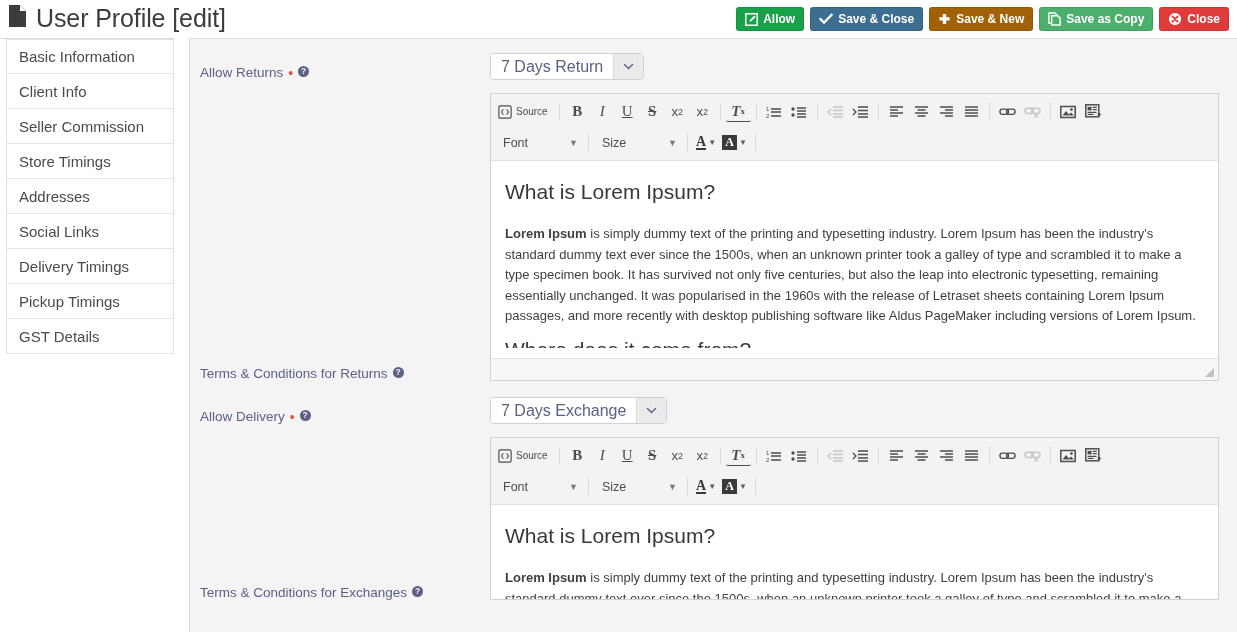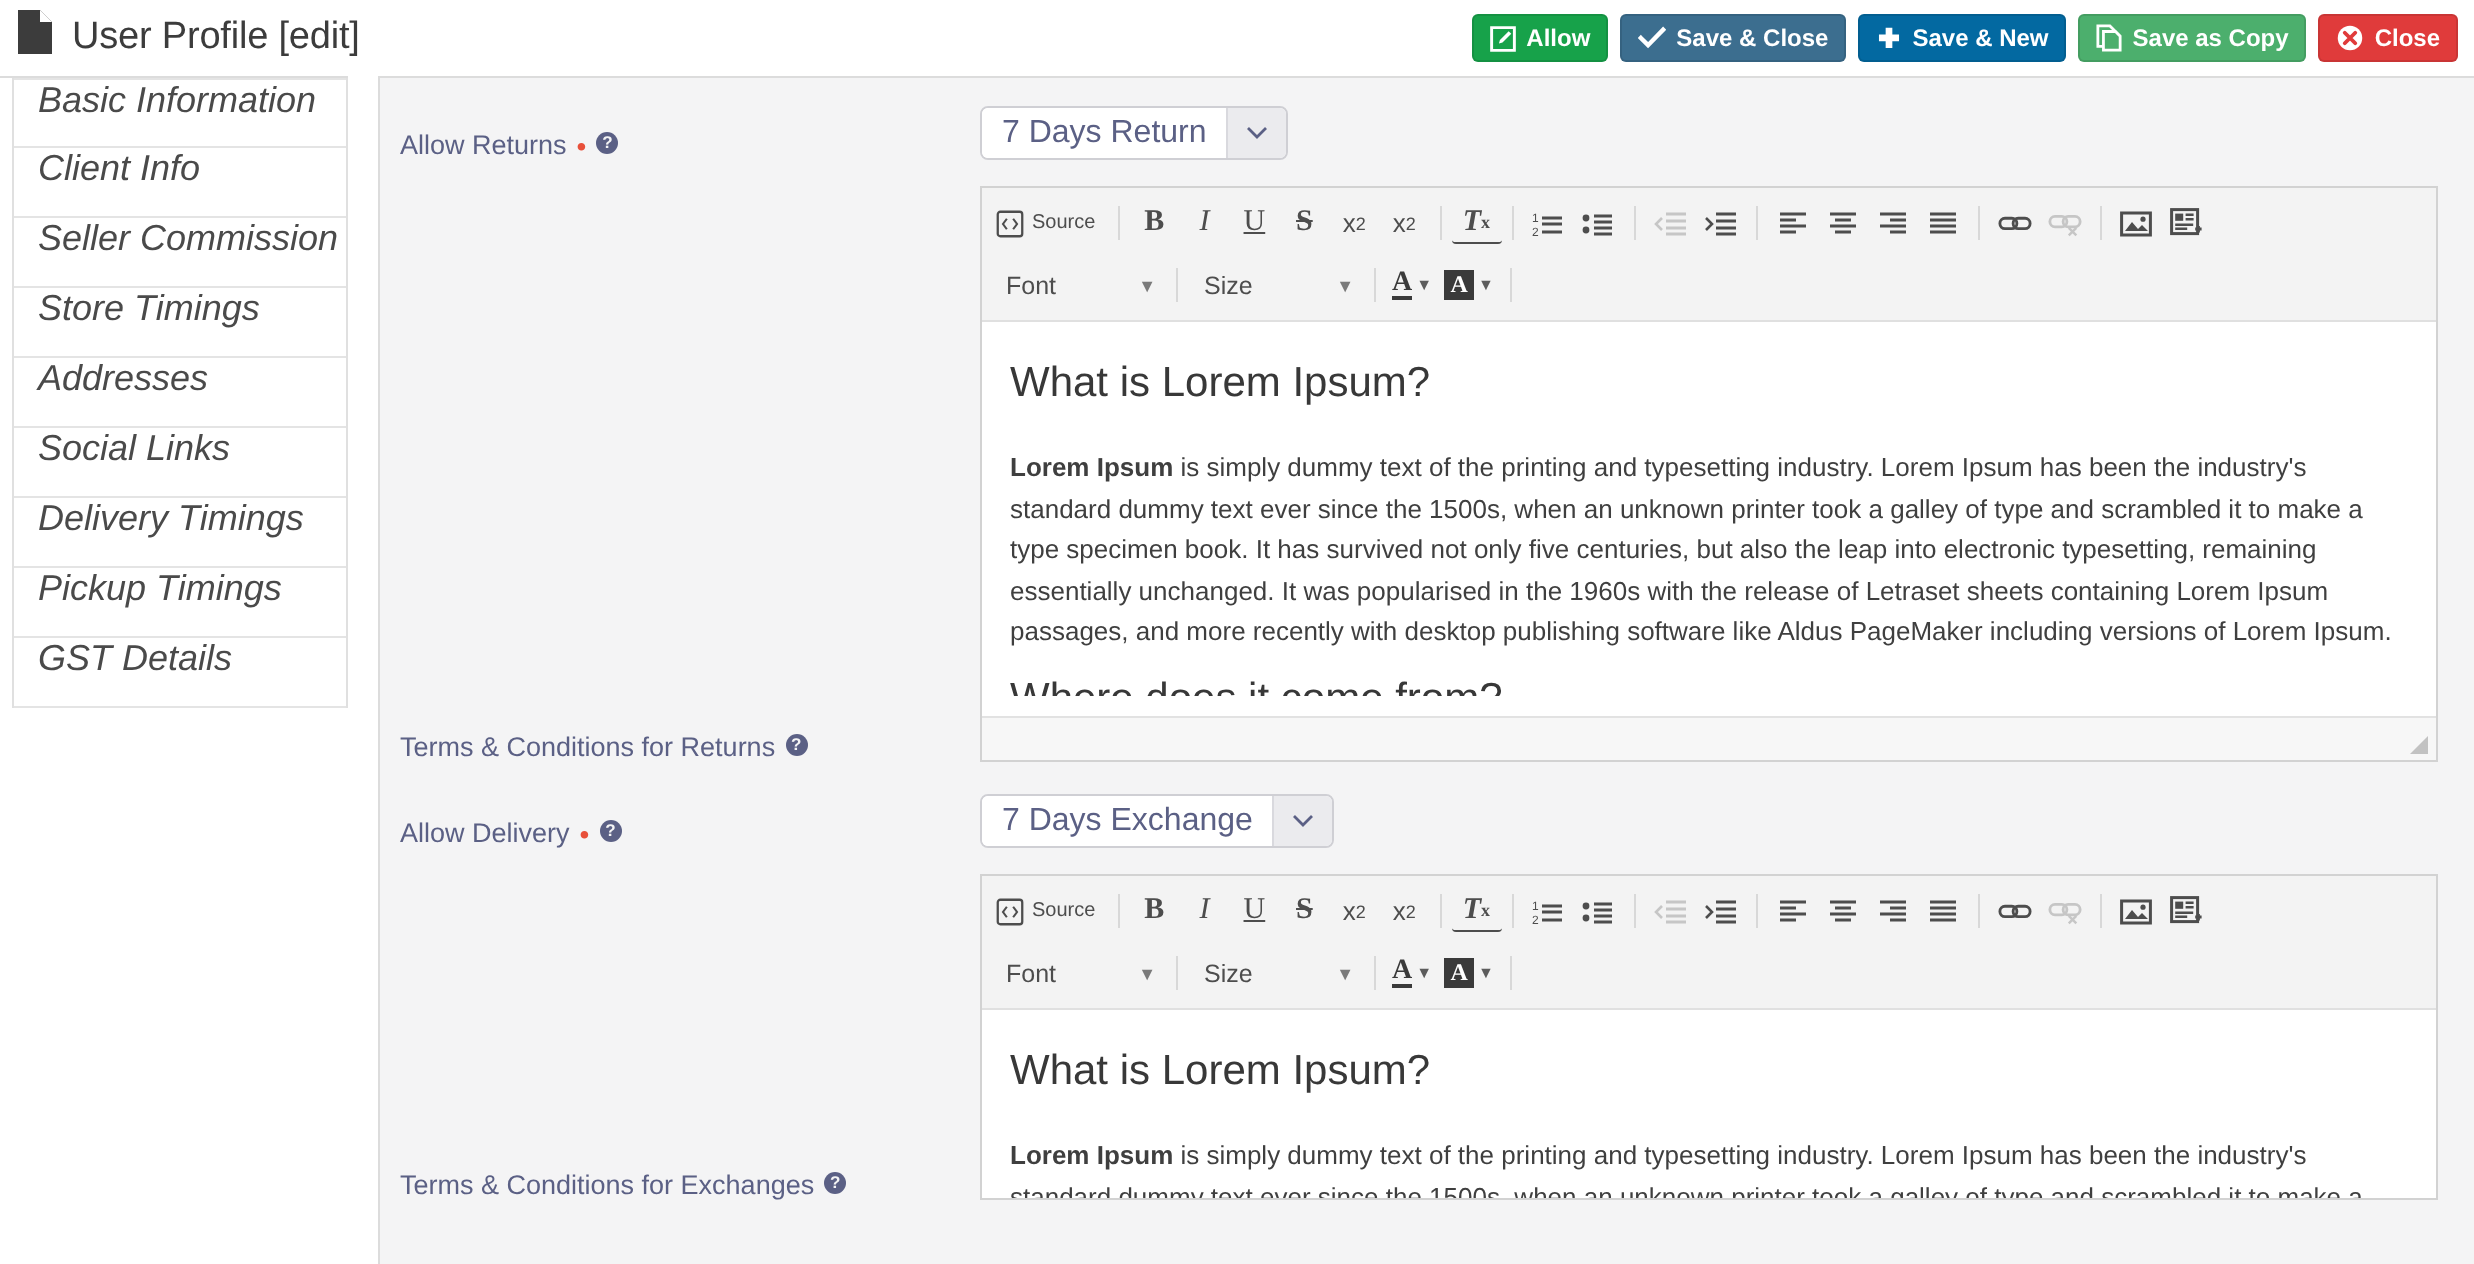--- a/index.html
+++ b/index.html
@@ -24,21 +24,21 @@
     display: flex;
     align-items: center;
     justify-content: space-between;
     padding: 0 6px 0 6px;
     background: #ffffff;
   }
   .page-title {
     display: flex;
     align-items: center;
     gap: 9px;
-    font-size: 19px;
+    font-size: 25px;
     color: #3c3c3c;
     font-weight: normal;
     letter-spacing: -0.1px;
     white-space: nowrap;
     padding-left: 2px;
   }
   .title-text { line-height: 1; padding-bottom: 2px; }
 
   .btn-bar { display: flex; align-items: center; gap: 6px; padding-right: 2px; }
   .btn {
@@ -52,49 +52,48 @@
     font-weight: bold;
     color: #ffffff;
     border: 1px solid rgba(0,0,0,0.10);
     white-space: nowrap;
     cursor: pointer;
     line-height: 1;
   }
   .btn svg { display: block; }
   .btn-save        { background: #17a24a; }
   .btn-save-close  { background: #3c6e8f; }
-  .btn-save-new    { background: #0369a1; }
+  .btn-save-new    { background: #a16207; }
   .btn-save-copy   { background: #4caf6d; }
   .btn-close       { background: #e03b3b; }
 
   
   .body-row {
     display: flex;
     align-items: stretch;
     height: 594px;
   }
   .sidebar {
     width: 174px;
     min-width: 174px;
     border-top: 1px solid #dcdcdc;
     background: #ffffff;
     padding: 0 0 0 6px;
   }
   .sidebar-inner { border: 1px solid #e0e0e0; border-top: none; border-bottom: none; }
   .side-item {
     height: 35px;
     display: flex;
-    align-items: flex-start;
+    align-items: center;
     padding: 0 0 0 12px;
-    font-size: 18px;
+    font-size: 15px;
     color: #4a4a4a;
     border-bottom: 1px solid #e4e4e4;
     background: #ffffff;
     cursor: pointer;
-    font-style: italic;
   }
   .side-item:first-child { border-top: 1px solid #e4e4e4; }
   .side-item.active {
     color: #2b7da4;
     background: #f4f4f4;
   }
 
   
   .form-panel {
     flex: 1;

